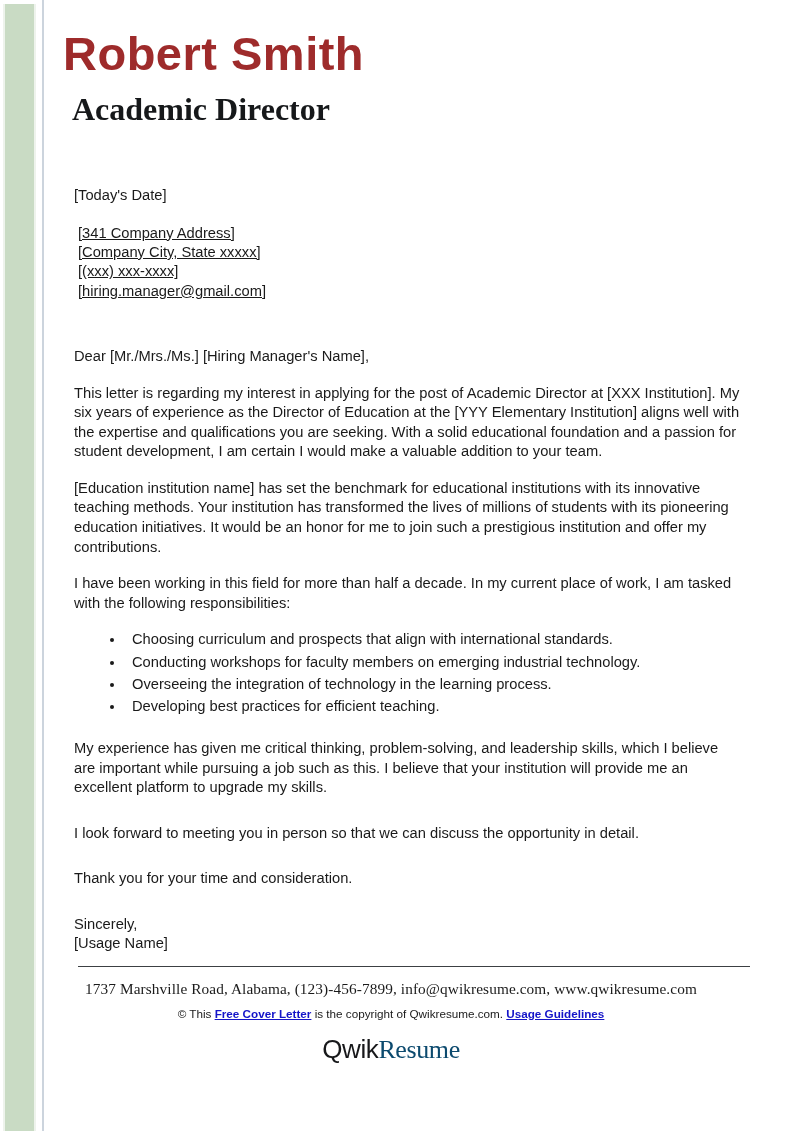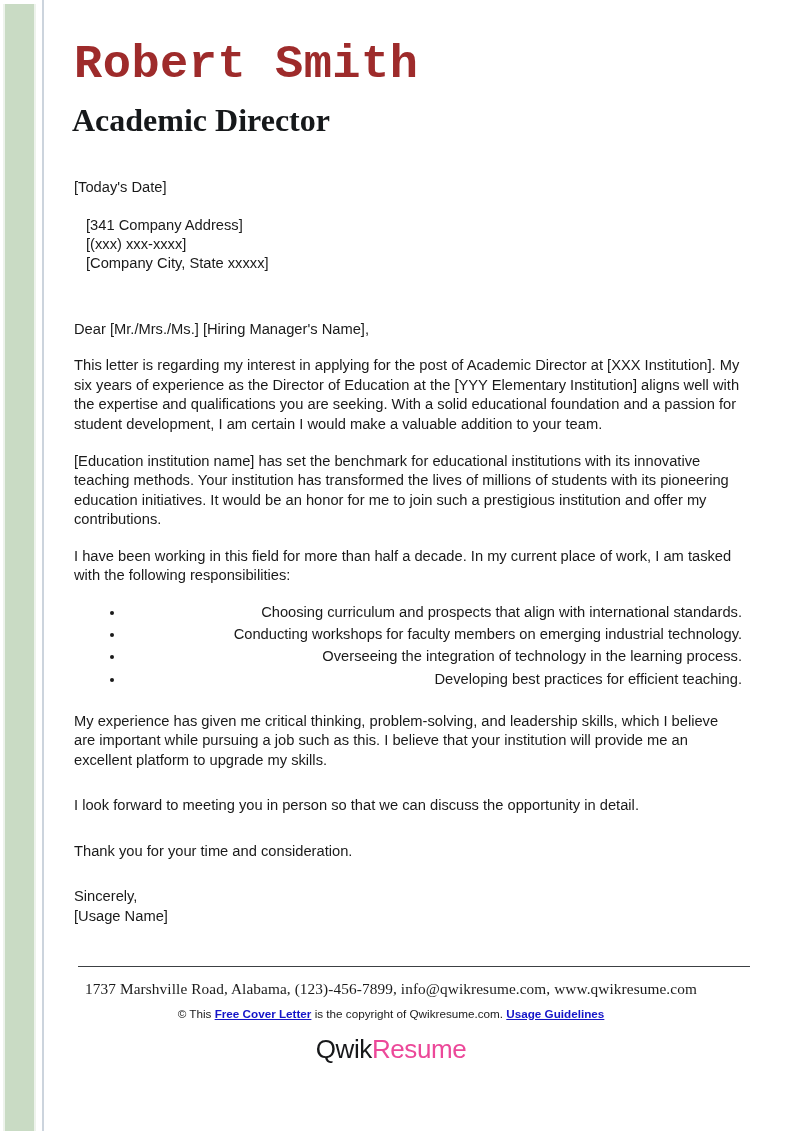--- a/index.html
+++ b/index.html
@@ -45,22 +45,22 @@
     height: 1131px;
   }
 
   .header {
     position: absolute;
     left: 62px;
     top: 28px;
     width: 700px;
   }
   .name {
-    margin: 12px;
-    font-family: Liberation Mono, monospace;
+    margin: 1px;
+    font-family: Liberation Sans, sans-serif;
     font-size: 47px;
     font-weight: bold;
     color: #9e2b2b;
     letter-spacing: 0.5px;
     line-height: 1.05;
   }
   .job-title {
     margin: 14px 0 8px 10px;
     font-family: "Liberation Serif", serif;
     font-size: 32px;
@@ -73,24 +73,25 @@
     position: absolute;
     left: 74px;
     top: 170px;
     width: 668px;
     font-size: 14.7px;
     color: #1a1a1a;
     line-height: 1.33;
   }
 
   .meta-date {
-    margin: 8px 0 18px 0;
+    margin: 16px 0 18px 0;
   }
   .meta-block {
-    margin: 0 0 46px 12px;
+    margin: 0 0 46px 4px;
+    text-decoration: underline;
   }
   .meta-block div {
     line-height: 1.32;
   }
 
   .salutation {
     margin: 0 0 17px 0;
   }
   p.para {
     margin: 0 0 17px 0;
@@ -100,21 +101,20 @@
   ul.duties {
     margin: 14px 0 22px 0;
     padding: 0 0 0 36px;
     list-style: none;
   }
   ul.duties li {
     position: relative;
     padding-left: 22px;
     margin-bottom: 2.5px;
     line-height: 1.35;
-    text-align: right;
   }
   ul.duties li::before {
     content: "";
     position: absolute;
     left: 0;
     top: 8px;
     width: 4px;
     height: 4px;
     border-radius: 50%;
     background: #1a1a1a;
@@ -157,43 +157,44 @@
     font-weight: bold;
     text-decoration: underline;
   }
   .logo {
     margin-top: 14px;
     font-family: "Liberation Sans", sans-serif;
     font-size: 26px;
     letter-spacing: -0.4px;
   }
   .logo .qwik { color: #17181a; font-weight: normal; }
-  .logo .resume { color: #ec4899; font-weight: normal; }
+  .logo .resume { color: #0c4a6e; font-weight: normal; font-family: Liberation Serif, serif; }
 </style>
 </head>
 <body>
 
 <div class="page">
 
   <div class="side-rail"></div>
   <div class="side-rule"></div>
 
   <div class="header">
     <h1 class="name">Robert Smith</h1>
     <h2 class="job-title">Academic Director</h2>
   </div>
 
   <div class="content">
 
     <div class="meta-date">[Today's Date]</div>
 
     <div class="meta-block">
       <div>[341 Company Address]</div>
+      <div>[Company City, State xxxxx]</div>
       <div>[(xxx) xxx-xxxx]</div>
-      <div>[Company City, State xxxxx]</div>
+      <div>[hiring.manager@gmail.com]</div>
     </div>
 
     <div class="salutation">Dear [Mr./Mrs./Ms.] [Hiring Manager's Name],</div>
 
     <p class="para">This letter is regarding my interest in applying for the post of Academic Director at [XXX Institution]. My six years of experience as the Director of Education at the [YYY Elementary Institution] aligns well with the expertise and qualifications you are seeking. With a solid educational foundation and a passion for student development, I am certain I would make a valuable addition to your team.</p>
     <p class="para">[Education institution name] has set the benchmark for educational institutions with its innovative teaching methods. Your institution has transformed the lives of millions of students with its pioneering education initiatives. It would be an honor for me to join such a prestigious institution and offer my contributions.</p>
     <p class="para">I have been working in this field for more than half a decade. In my current place of work, I am tasked with the following responsibilities:</p>
 
     <ul class="duties">
       <li>Choosing curriculum and prospects that align with international standards.</li>

